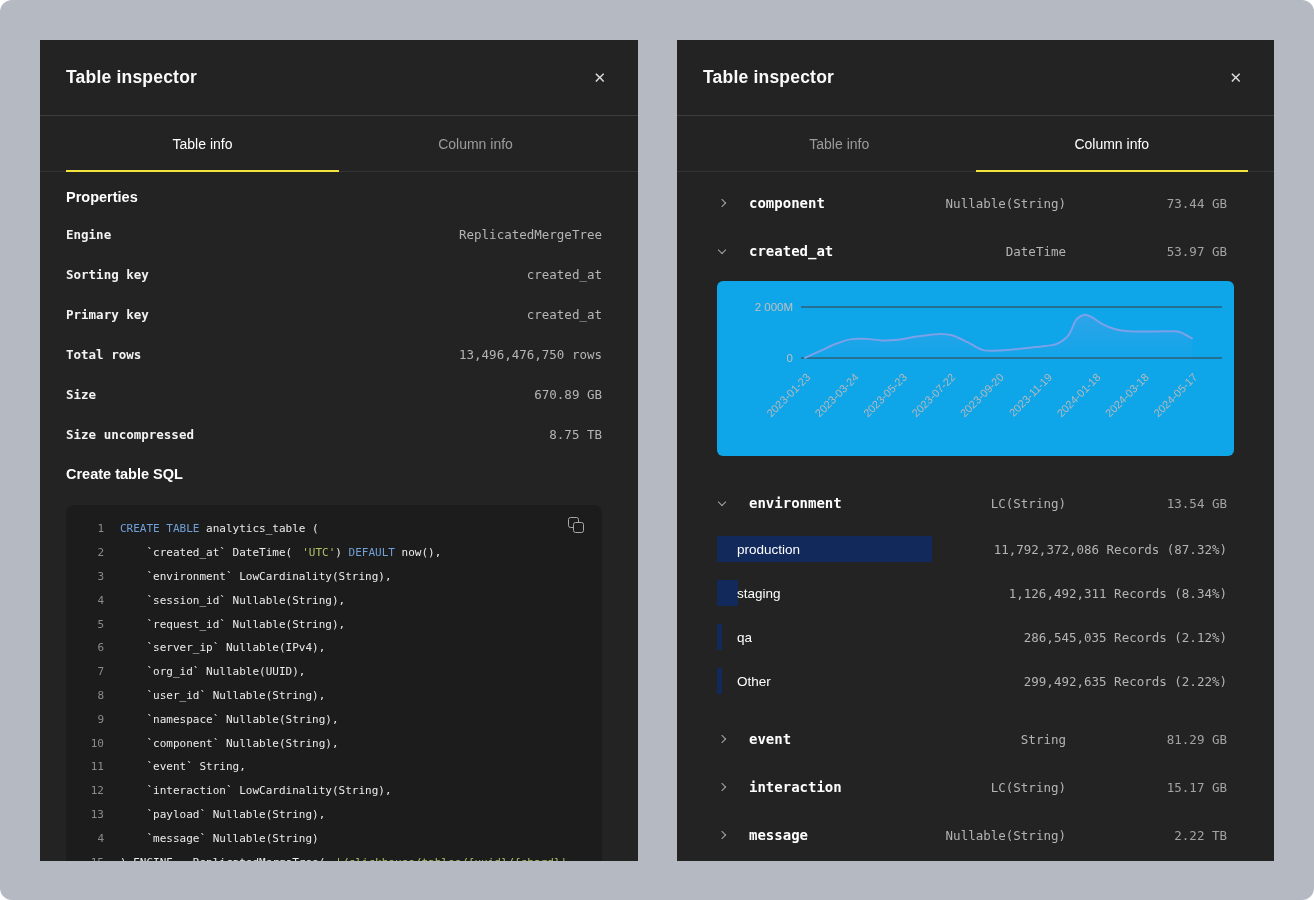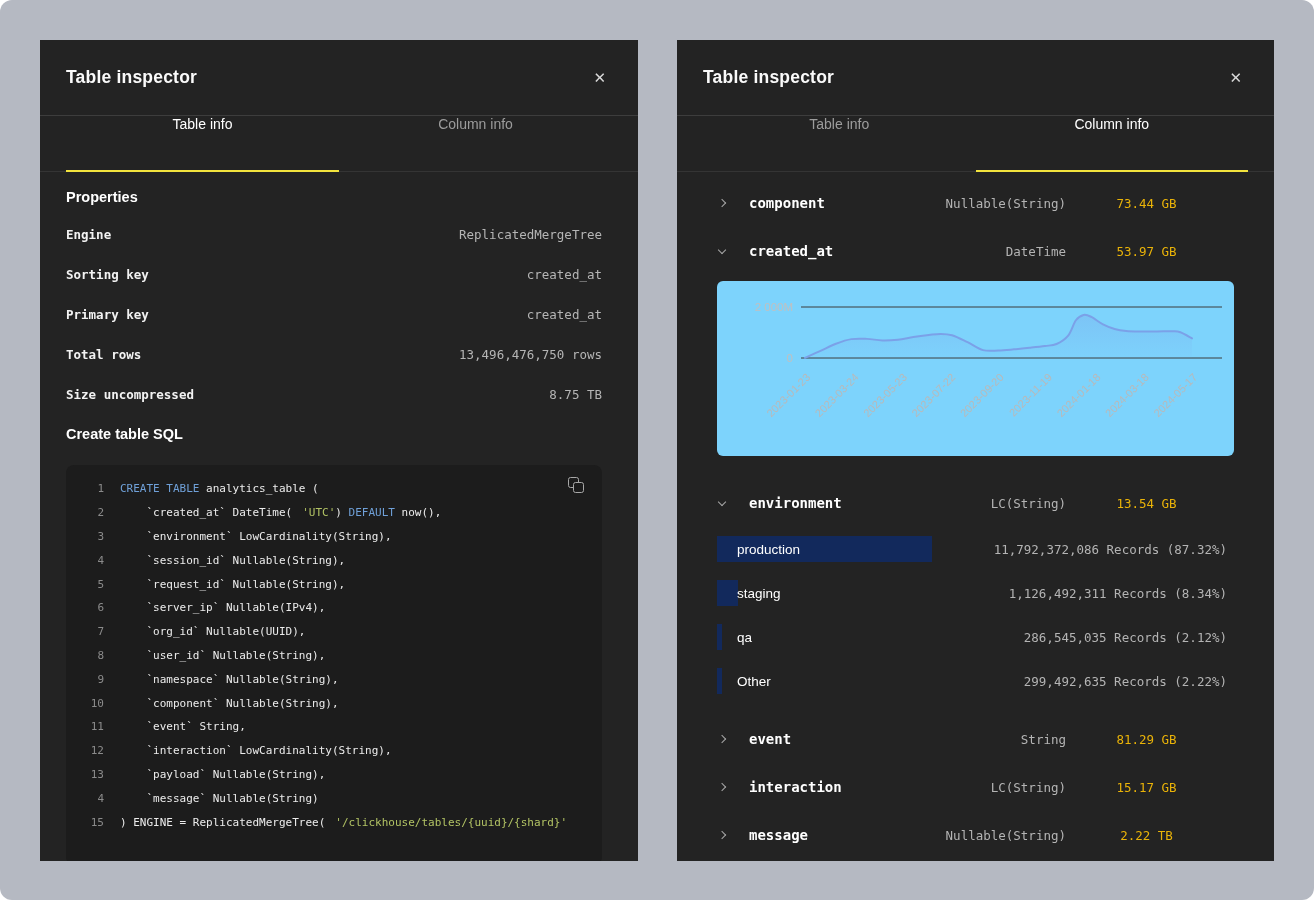--- a/index.html
+++ b/index.html
@@ -8,21 +8,21 @@
 
   .dialog { position:absolute; top:40px; height:821px; background:#232323; overflow:hidden; }
   .dialog.left  { left:40px;  width:598px; }
   .dialog.right { left:677px; width:597px; }
 
   .dlg-header { height:76px; display:flex; align-items:center; padding:0 28px 0 26px; border-bottom:1px solid #3d3d3d; }
   .dlg-title { font-size:17.5px; font-weight:700; color:#fafafa; letter-spacing:.2px; }
   .close-btn { margin-left:auto; background:none; border:none; color:#d9d9d9; font-size:15px; line-height:1; cursor:pointer; padding:4px; font-family:"Liberation Sans",sans-serif; }
 
   .tabs { display:flex; height:56px; padding:0 26px; border-bottom:1px solid #343434; }
-  .tab { flex:1; position:relative; display:flex; justify-content:center; font-size:14px; color:#9c9c9c; cursor:pointer; }
+  .tab { flex:1; position:relative; display:flex; align-items:center; justify-content:center; font-size:14px; color:#9c9c9c; cursor:pointer; }
   .tab.active { color:#ffffff; }
   .tab.active::after { content:""; position:absolute; left:0; right:0; bottom:-1px; height:2.5px; background:var(--accent,#f2e33d); }
 
   
   .content-left { padding:0 36px 0 26px; }
   .section-h { font-size:14.5px; font-weight:700; color:#ffffff; line-height:24px; }
   .props-h { margin-top:13px; margin-bottom:5px; }
   .prop-row { height:40px; display:flex; align-items:center; justify-content:space-between; }
   .prop-label { font-family:"DejaVu Sans Mono", monospace; font-size:12.5px; font-weight:700; color:#f2f2f2; }
   .prop-value { font-family:"DejaVu Sans Mono", monospace; font-size:12.5px; color:#b5b5b5; }
@@ -39,23 +39,23 @@
 
   
   .col-list { padding-top:7px; }
   .col-row { height:48px; display:flex; align-items:center; padding:0 47px 0 40px; cursor:pointer; }
   .chev { width:14px; margin-right:18px; flex-shrink:0; }
   .chev i { display:block; width:6px; height:6px; border-top:1.4px solid #a8a8a8; border-right:1.4px solid #a8a8a8; }
   .chev.right i { transform:rotate(45deg); margin-left:2px; }
   .chev.down  i { transform:rotate(135deg); margin-top:-2px; margin-left:2px; }
   .col-name { flex:1; font-family:"DejaVu Sans Mono", monospace; font-size:14px; font-weight:700; color:#ffffff; }
   .col-type { font-family:"DejaVu Sans Mono", monospace; font-size:12.5px; color:#b4b4b4; text-align:right; }
-  .col-size { width:161px; font-family:"DejaVu Sans Mono", monospace; font-size:12.5px; color:#eab308; text-align:center; }
-
-  .chart-panel { margin:6px 40px 23px 40px; height:175px; background:#7dd3fc; border-radius:6px; overflow:hidden; }
+  .col-size { width:161px; font-family:"DejaVu Sans Mono", monospace; font-size:12.5px; color:#a3a3a3; text-align:right; }
+
+  .chart-panel { margin:6px 40px 23px 40px; height:175px; background:#0ea5e9; border-radius:6px; overflow:hidden; }
   .chart-panel svg { display:block; width:100%; height:100%; }
 
   .bd-group { margin-bottom:12px; }
   .bd-row { position:relative; height:44px; display:flex; align-items:center; padding:0 47px 0 40px; }
   .bd-bar { position:absolute; left:40px; top:9px; height:26px; background:var(--navy,#12295c); }
   .bd-label { position:relative; padding-left:20px; font-size:13.5px; color:#ffffff; }
   .bd-records { position:relative; margin-left:auto; font-family:"DejaVu Sans Mono", monospace; font-size:12.5px; color:#b4b4b4; }
 </style>
 </head>
 <body>
@@ -86,20 +86,24 @@
             <span class="prop-label">Sorting key</span>
             <span class="prop-value">created_at</span>
           </div>
           <div class="prop-row">
             <span class="prop-label">Primary key</span>
             <span class="prop-value">created_at</span>
           </div>
           <div class="prop-row">
             <span class="prop-label">Total rows</span>
             <span class="prop-value">13,496,476,750 rows</span>
+          </div>
+          <div class="prop-row">
+            <span class="prop-label">Size</span>
+            <span class="prop-value">670.89 GB</span>
           </div>
           <div class="prop-row">
             <span class="prop-label">Size uncompressed</span>
             <span class="prop-value">8.75 TB</span>
           </div>
         </div>
       <h2 class="section-h sql-h">Create table SQL</h2>
       <div class="codeblock">
         <button class="copybtn" title="Copy">
           <span class="copy-shape back"></span>

